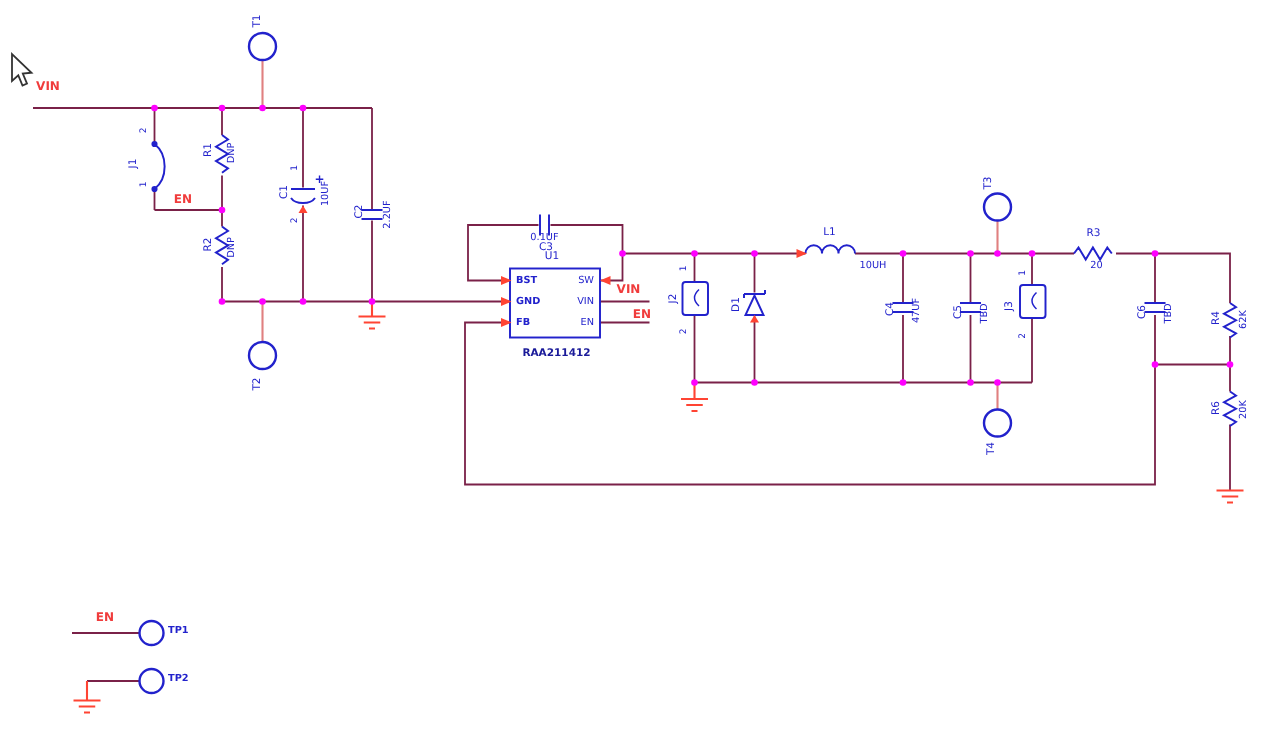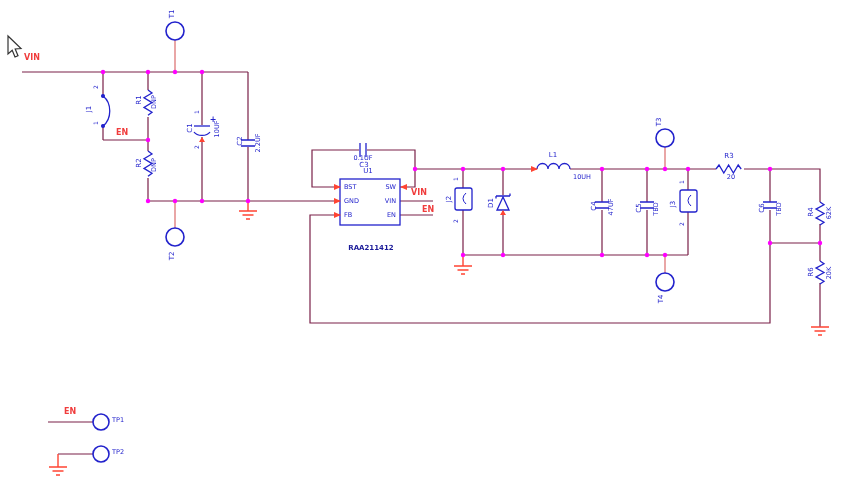--- a/index.html
+++ b/index.html
@@ -8,21 +8,21 @@
   #schem{position:absolute;left:0;top:0;}
   .lbl{position:absolute;font-size:7px;line-height:1;color:#2222cc;white-space:nowrap;
        transform:translate(-50%,-50%);}
   .rot{transform:translate(-50%,-50%) rotate(-90deg);}
   .val{font-size:6.5px;}
   .pin{font-size:6px;}
   .net{color:#f03c3c;font-weight:bold;font-size:8px;}
   .part{color:#1a1a99;font-size:7px;font-weight:bold;}
   .uref{font-size:7px;}
   .upin{position:absolute;font-size:6.5px;line-height:1;color:#2222cc;white-space:nowrap;}
-  .upin.l{transform:translate(0,-50%);}
+  .upin.l{transform:translate(0,-50%);font-weight:bold;}
   .upin.r{transform:translate(-100%,-50%);}
   .plus{color:#2222cc;font-weight:bold;font-size:8px;}
 </style>
 </head>
 <body>
 
 <div id="stage">
 
   <svg id="schem" width="842" height="489" viewBox="0 0 842 489">
 
@@ -210,21 +210,21 @@
   <div class="lbl rot pin" style="left:197px;top:112px;">1</div>
   <div class="lbl rot pin" style="left:197px;top:147px;">2</div>
   <div class="lbl plus" style="left:213px;top:120px;">+</div>
   <div class="lbl rot" style="left:240px;top:141px;">C2</div>
   <div class="lbl rot val" style="left:258px;top:143px;">2.2UF</div>
 
   <div class="lbl" style="left:364px;top:137px;margin-top:28px;">C3</div>
   <div class="lbl val" style="left:363px;top:158px;">0.1UF</div>
 
   <div class="lbl uref" style="left:368px;top:171px;">U1</div>
-  <div class="lbl part" style="left:371px;top:248px;">RAA211412</div>
+  <div class="lbl part" style="left:371px;top:236px;">RAA211412</div>
   <div class="upin l" style="left:344px;top:187px;">BST</div>
   <div class="upin l" style="left:344px;top:201px;">GND</div>
   <div class="upin l" style="left:344px;top:215px;">FB</div>
   <div class="upin r" style="left:396px;top:187px;">SW</div>
   <div class="upin r" style="left:396px;top:201px;">VIN</div>
   <div class="upin r" style="left:396px;top:215px;">EN</div>
 
   <div class="lbl rot" style="left:449px;top:199px;">J2</div>
   <div class="lbl rot pin" style="left:456px;top:179px;">1</div>
   <div class="lbl rot pin" style="left:456px;top:221px;">2</div>

